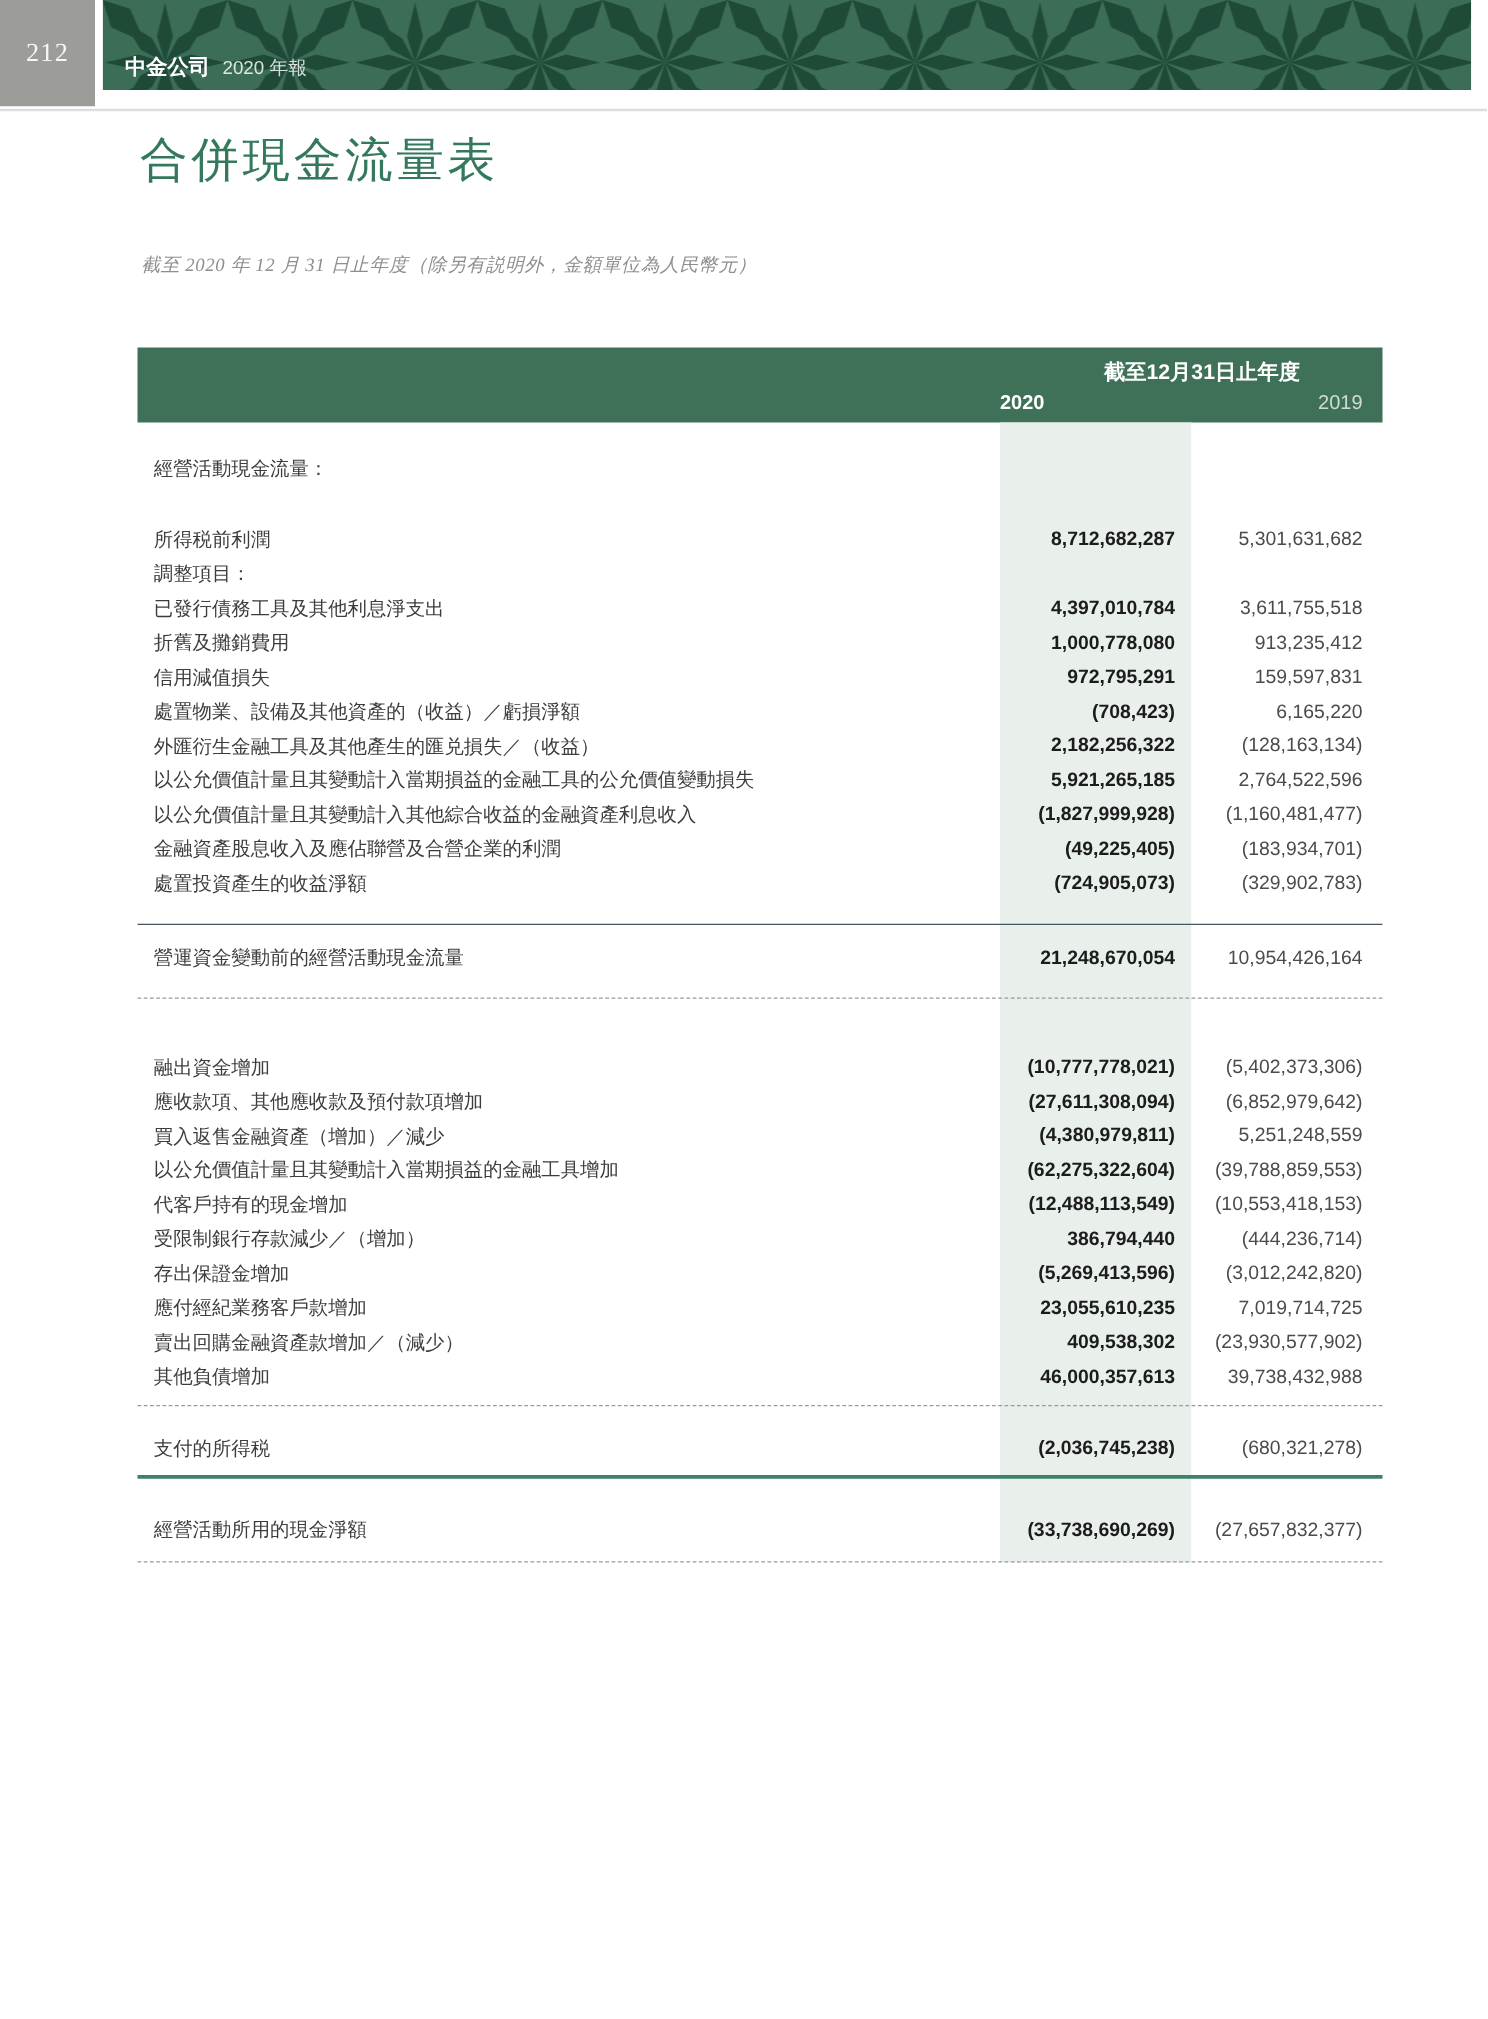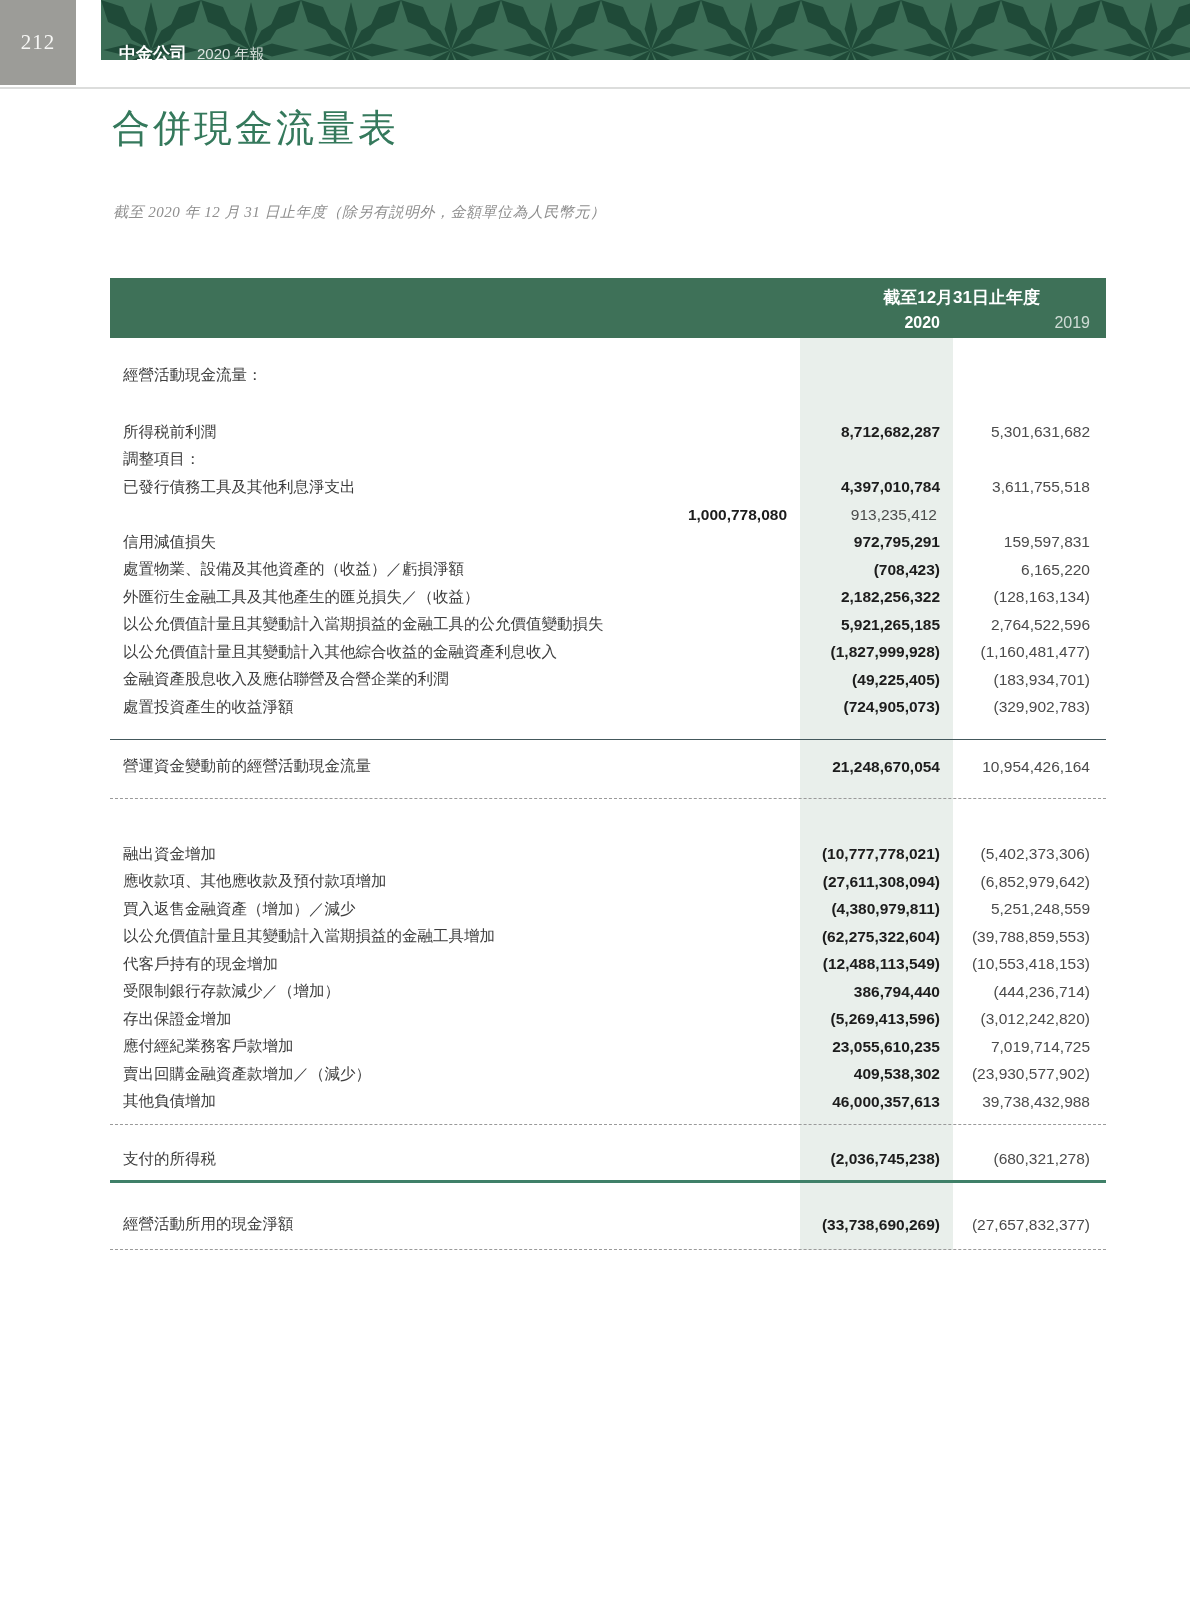--- a/index.html
+++ b/index.html
@@ -3,40 +3,40 @@
 <meta charset="utf-8">
 <style>
   html,body{margin:0;padding:0;background:#ffffff;}
   .page{position:relative;width:1190px;height:1615px;background:#fff;overflow:hidden;
         font-family:"Liberation Sans",sans-serif;}
 
   
   .pagenum-box{position:absolute;left:0;top:0;width:76px;height:85px;
         background:var(--page_num_bg,#9c9c98);display:flex;align-items:center;justify-content:center;}
   .pagenum-box .num{font-family:"Liberation Serif",serif;font-size:21px;color:#f7f7f5;letter-spacing:1px;}
-  .banner{position:absolute;left:101px;top:0;right:0;height:60px;overflow:hidden;}
+  .banner{position:absolute;left:82px;top:0;right:0;height:72px;overflow:hidden;}
   .banner svg{position:absolute;left:0;top:0;}
   .banner-text{position:absolute;left:18px;top:42px;white-space:nowrap;}
   .brand{font-size:17px;font-weight:bold;color:#ffffff;}
   .edition{font-size:15px;color:rgba(255,255,255,0.82);margin-left:10px;}
   .banner-underline{position:absolute;left:0;top:87px;width:100%;height:2px;background:#dcdddc;}
 
   
   .doc-title{position:absolute;left:112px;top:103px;font-family:"Liberation Serif",serif;
         font-size:38px;color:var(--title_green,#35795c);letter-spacing:3px;}
   .doc-subtitle{position:absolute;left:113px;top:203px;font-family:"Liberation Serif",serif;
         font-style:italic;font-size:15px;color:#8e8e8e;letter-spacing:.5px;}
 
   
   .band{position:absolute;left:110px;top:278px;width:996px;height:60px;
         background:var(--band_bg,#3e7158);}
   .band-period{position:absolute;right:66px;top:8px;font-size:17px;font-weight:bold;color:#ffffff;text-align:center;}
   .band-years{position:absolute;left:0;right:0;bottom:6px;display:grid;
         grid-template-columns:1fr 153px 153px;}
-  .band-years .y20{text-align:right;padding-right:13px;font-size:16px;font-weight:bold;color:#ffffff;}
+  .band-years .y20{padding-right:13px;font-size:16px;font-weight:bold;color:#ffffff;}
   .band-years .y19{text-align:right;padding-right:16px;font-size:16px;color:rgba(255,255,255,0.75);}
 
   .rows{position:absolute;left:110px;top:338px;width:996px;}
   .shade{position:absolute;left:690px;top:0;bottom:0;width:153px;background:var(--shade,#e9efeb);}
   .row{position:relative;display:grid;grid-template-columns:1fr 153px 153px;height:27.5px;
         align-items:center;}
   .row .lbl{padding-left:13px;font-size:15.5px;color:#3d3d3d;white-space:nowrap;}
   .row .v20{text-align:right;padding-right:13px;font-size:15.5px;font-weight:bold;color:#1c1c1c;
         white-space:nowrap;}
   .row .v19{text-align:right;padding-right:16px;font-size:15.5px;color:#4b4b4b;white-space:nowrap;}
@@ -111,20 +111,21 @@
         <div class="lbl">調整項目：</div>
         <div class="v20"></div>
         <div class="v19"></div>
       </div>
       <div class="row">
         <div class="lbl">已發行債務工具及其他利息淨支出</div>
         <div class="v20">4,397,010,784</div>
         <div class="v19">3,611,755,518</div>
       </div>
       <div class="row">
+        <div class="lbl">折舊及攤銷費用</div>
         <div class="v20">1,000,778,080</div>
         <div class="v19">913,235,412</div>
       </div>
       <div class="row">
         <div class="lbl">信用減值損失</div>
         <div class="v20">972,795,291</div>
         <div class="v19">159,597,831</div>
       </div>
       <div class="row">
         <div class="lbl">處置物業、設備及其他資產的（收益）／虧損淨額</div>

